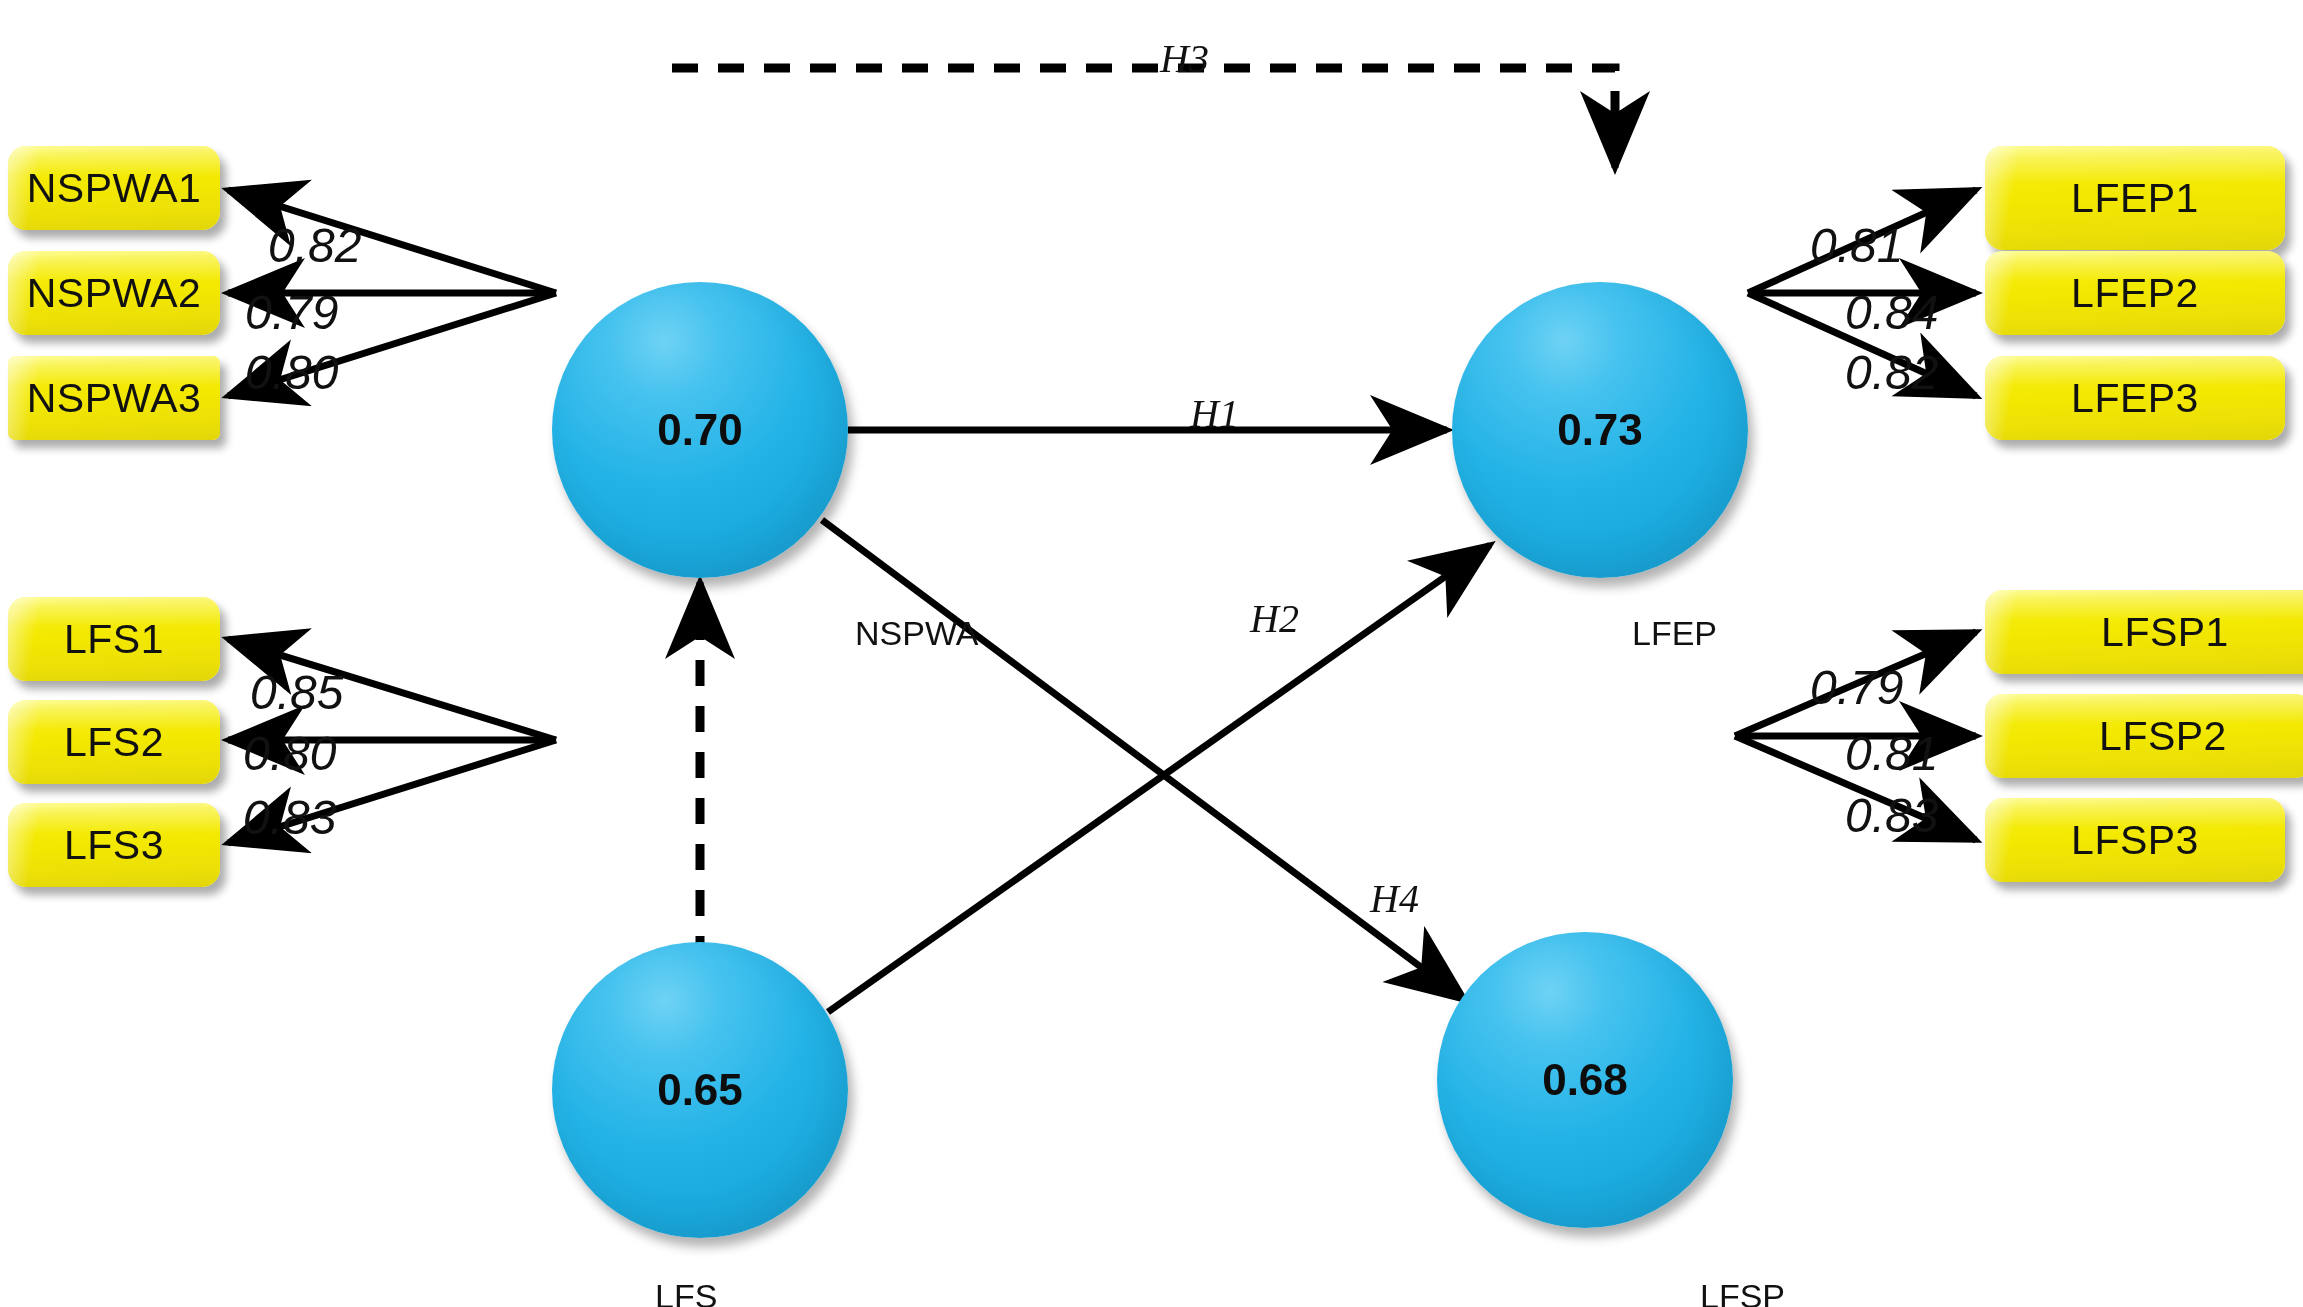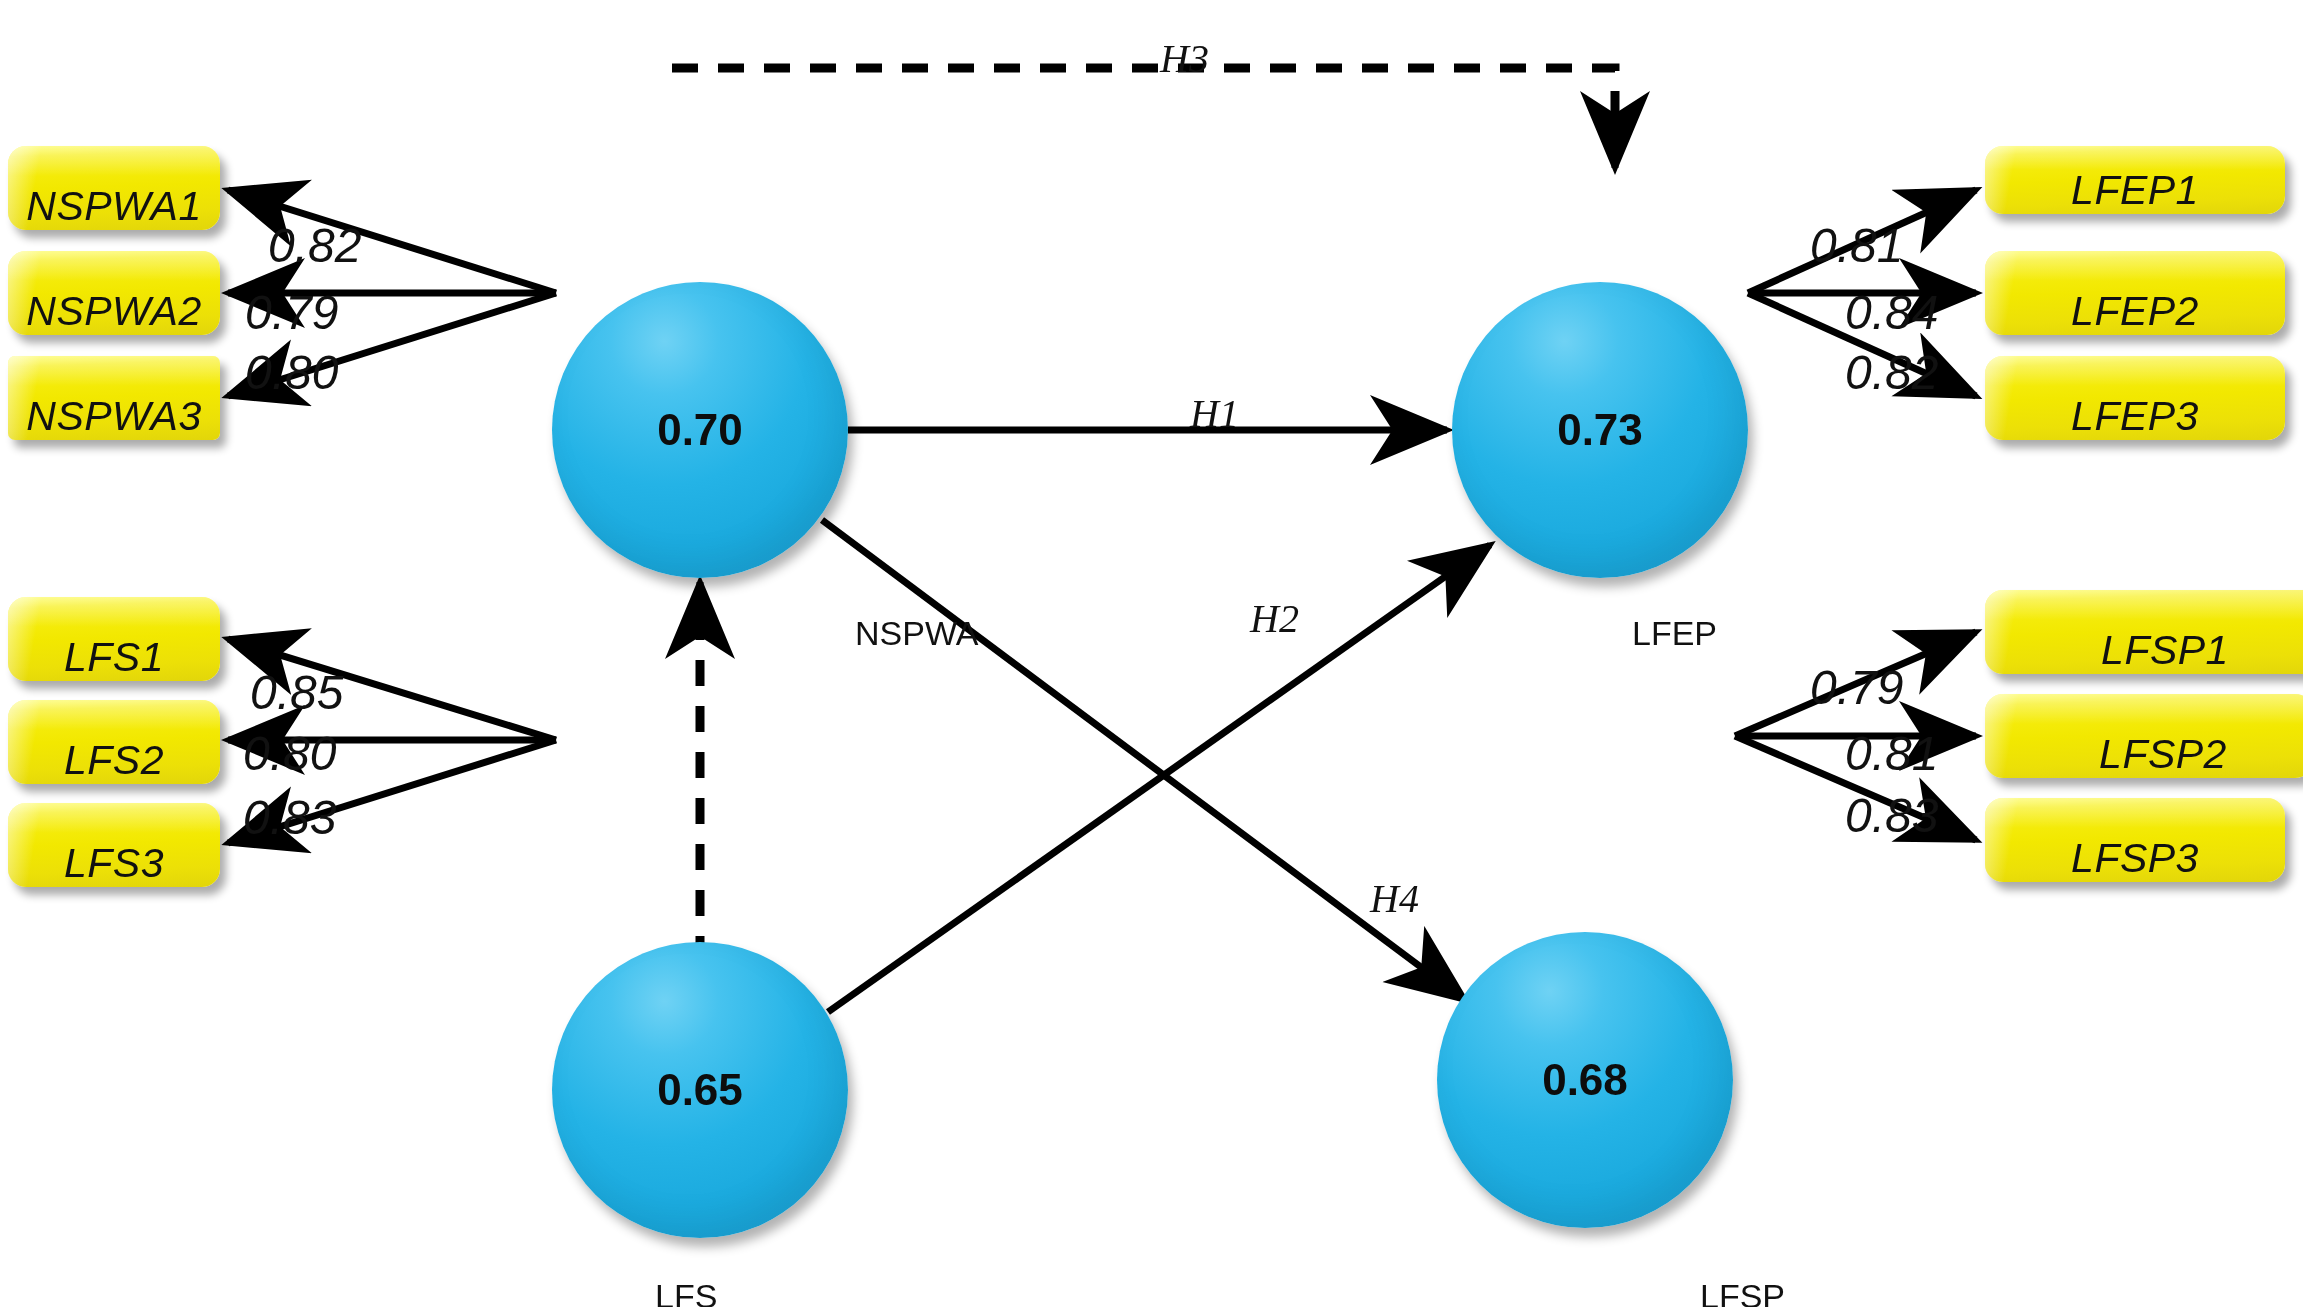--- a/index.html
+++ b/index.html
@@ -6,23 +6,22 @@
   body{width:2303px;height:1307px;overflow:hidden;font-family:"Liberation Sans",sans-serif;}
   #stage{position:relative;width:2303px;height:1307px;background:#fff;}
   svg.layer{position:absolute;left:0;top:0;width:2303px;height:1307px;}
 
   
   .box{
     position:absolute;
     border-radius:18px;
     background:linear-gradient(178deg,#fdfc45 0%,#f7ef15 12%,#f2e800 48%,#ece007 78%,#e2d60a 100%);
     box-shadow:6px 8px 9px rgba(0,0,0,.33);
-    display:flex;align-items:flex-end;justify-content:center;
+    display:flex;align-items:center;justify-content:center;
     overflow:hidden;
-    font-style:italic;
   }
   .box::before{
     content:"";position:absolute;left:0;top:0;width:34px;height:100%;
     background:linear-gradient(100deg,rgba(255,255,255,.55),rgba(255,255,255,0) 70%);
     pointer-events:none;
   }
   .box::after{
     content:"";position:absolute;left:0;right:0;top:0;height:36%;
     background:linear-gradient(180deg,rgba(255,255,255,.42),rgba(255,255,255,0));
     pointer-events:none;
@@ -109,21 +108,21 @@
       </div>
       <div class="box" style="left: 8px; top: 597px; width: 212px; height: 84px;">
         <span>LFS1</span>
       </div>
       <div class="box" style="left: 8px; top: 700px; width: 212px; height: 84px;">
         <span>LFS2</span>
       </div>
       <div class="box" style="left: 8px; top: 803px; width: 212px; height: 84px;">
         <span>LFS3</span>
       </div>
-      <div class="box" style="left: 1985px; top: 146px; width: 300px; height: 68px;">
+      <div class="box" style="left: 1985px; top: 146px; width: 300px; height: 104px;">
         <span>LFEP1</span>
       </div>
       <div class="box" style="left: 1985px; top: 251px; width: 300px; height: 84px;">
         <span>LFEP2</span>
       </div>
       <div class="box" style="left: 1985px; top: 356px; width: 300px; height: 84px;">
         <span>LFEP3</span>
       </div>
       <div class="box" style="left: 1985px; top: 590px; width: 360px; height: 84px;">
         <span>LFSP1</span>

